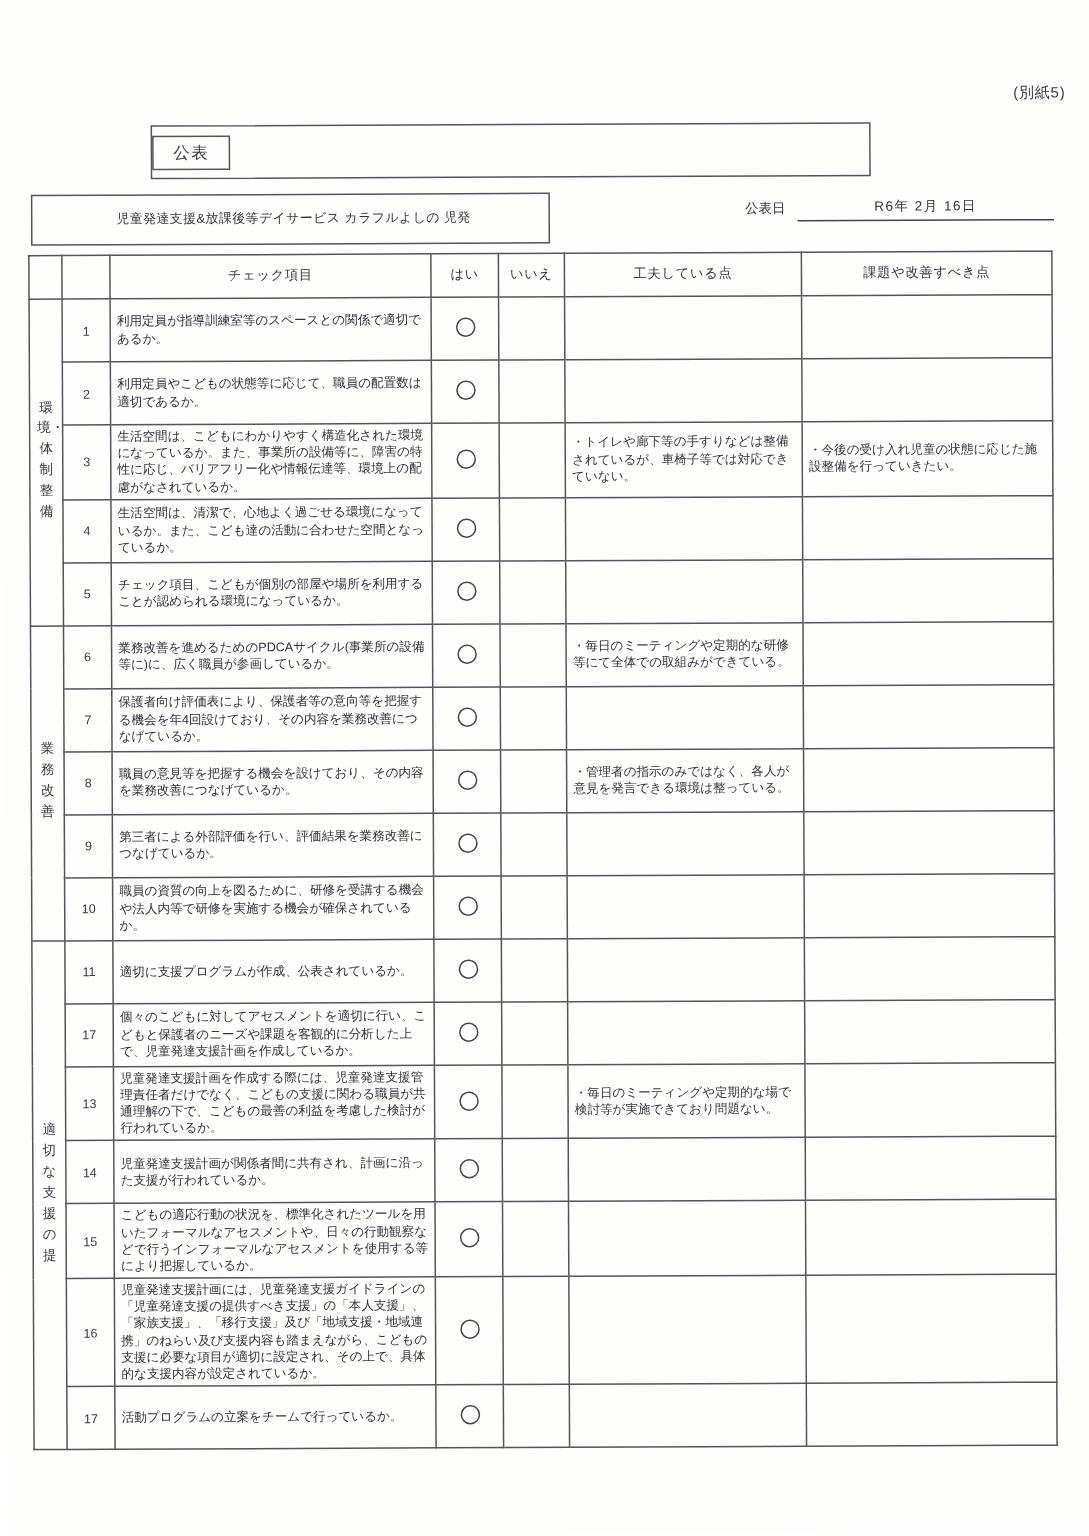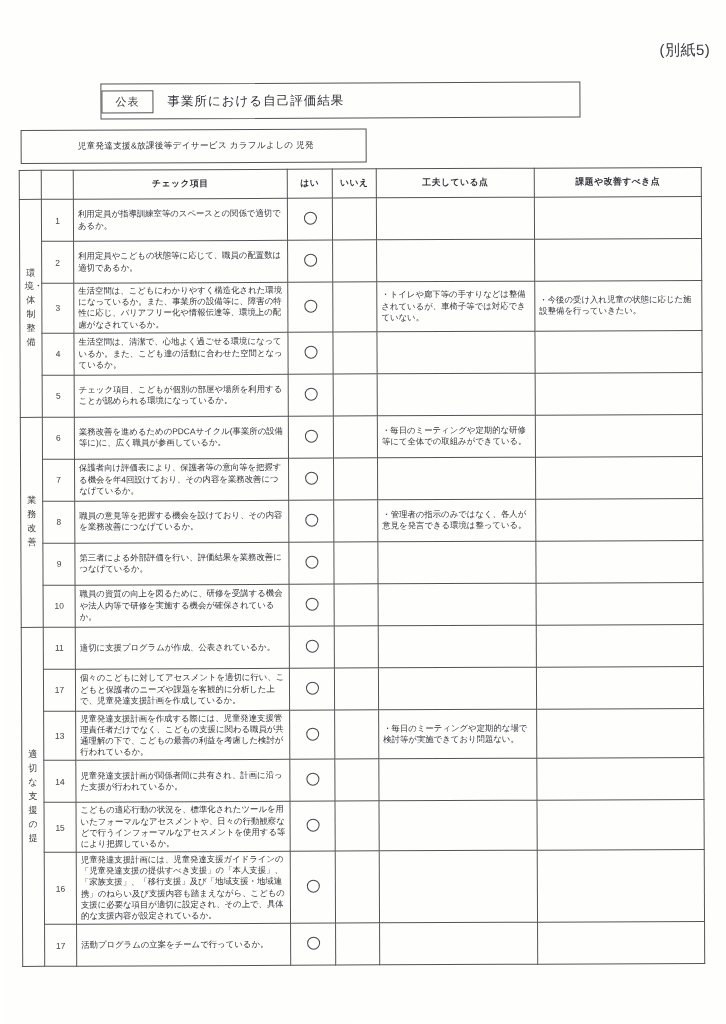--- a/index.html
+++ b/index.html
@@ -10,22 +10,22 @@
     color:#32323a;
     overflow:hidden;
   }
   .sheet{
     position:absolute;inset:0;
     background:#fefefd;
     transform:rotate(-0.25deg);
     transform-origin:top left;
   }
   .corner-note{
-    position:absolute;top:44px;right:16px;
-    font-size:15px;color:#3a3a42;letter-spacing:.5px;
+    position:absolute;top:58px;right:16px;
+    font-size:10px;color:#3a3a42;letter-spacing:.5px;
   }
   .title-box{
     position:absolute;top:84px;left:100px;width:478px;height:34px;
     border:1.5px solid #54545a;
     display:flex;align-items:center;
     background:#fefefd;
   }
   .stamp{
     border:1.5px solid #54545a;
     padding:3px 13px;
@@ -56,58 +56,61 @@
     flex:1;border-bottom:1.4px solid #45454b;
     text-align:center;padding-bottom:2px;letter-spacing:1px;
   }
   table.eval{
     position:absolute;top:170px;left:18px;width:682px;
     border-collapse:collapse;table-layout:fixed;
     background:#fefefd;
   }
   .eval th,.eval td{border:1.2px solid #54545a;}
   .eval th{
-    font-size:8.8px;font-weight:bold;height:24px;padding:2px;color:#32323a;
+    font-size:8.8px;font-weight:normal;height:24px;padding:2px;color:#32323a;
     letter-spacing:.5px;
   }
   .eval td{
     font-size:8.4px;vertical-align:middle;padding:2px 4px;height:42px;
     box-sizing:border-box;
   }
   .c-cat{padding:2px 0;vertical-align:middle;}
   .vert{
     width:12px;margin:0 auto;word-break:break-all;
-    line-height:1.55;font-size:9px;text-align:center;color:#3a3a42;
+    line-height:1.55;font-size:9px;text-align:center;color:#3a3a42;font-family:Liberation Mono, monospace;
   }
   .c-num{text-align:center;font-size:9px;padding:1px;color:#3a3a42;}
   .c-item{line-height:1.33;color:#303038;border-radius:11px;}
   .c-ans{text-align:center;}
   .mark{
     display:inline-block;width:11px;height:11px;
     border:1.4px solid #45454d;border-radius:50%;
   }
   .c-dev,.c-iss{vertical-align:top;font-size:8.2px;line-height:1.35;padding:4px 4px;color:#35353d;}
 </style>
 </head>
 <body>
 
 <div class="sheet">
 
   <div class="corner-note">(別紙5)</div>
 
   <div class="title-box">
     <span class="stamp">公表</span>
-    <span class="title-text">事業所における自己評価結果</span>
   </div>
 
   <div class="office-box">
     <span class="office-label">事業所名</span>
     <span class="office-name">児童発達支援&amp;放課後等デイサービス カラフルよしの 児発</span>
   </div>
 
+  <div class="publish">
+    <span class="publish-label">公表日</span>
+    <span class="pub-line">R6年 2月 16日</span>
+  </div>
 
   <table class="eval">
     <colgroup>
       <col style="width:22px">
         <col style="width:32px">
         <col style="width:214px">
       <col style="width:45px">
         <col style="width:44px">
         <col style="width:158px">
         <col style="width:167px">

